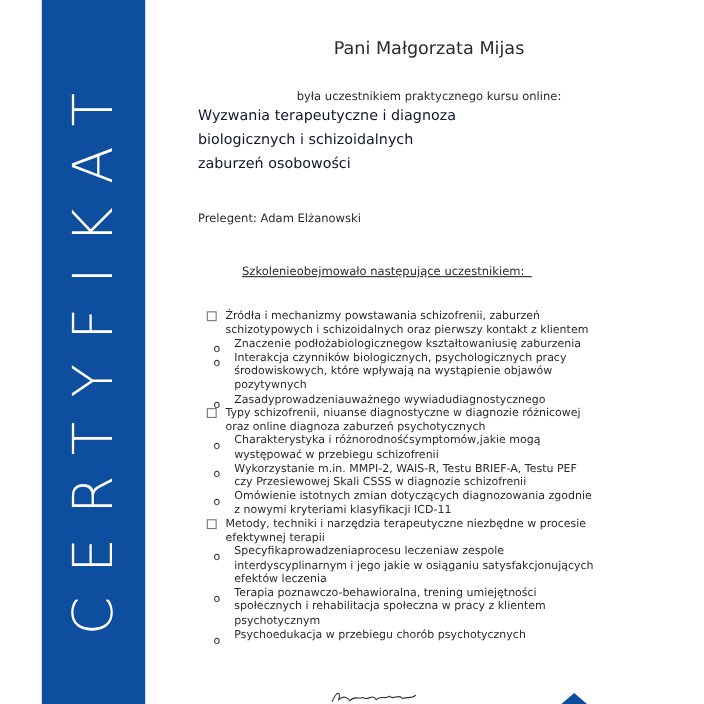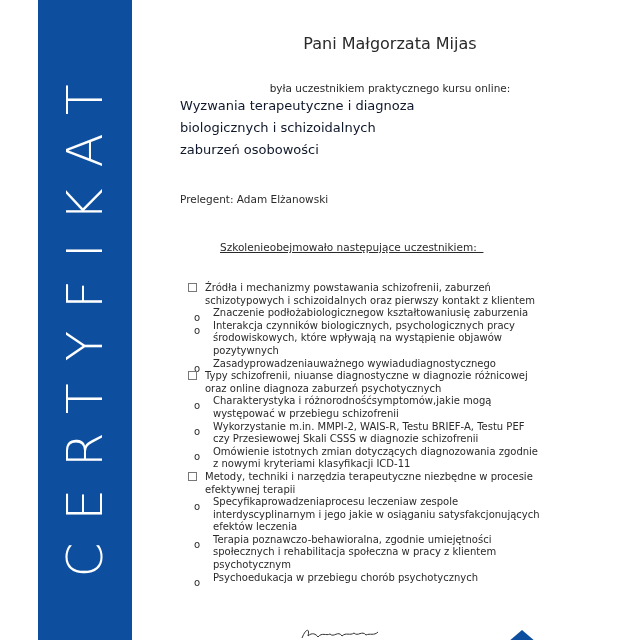--- a/index.html
+++ b/index.html
@@ -46,21 +46,21 @@
     <div class="item l1"><span class="mark"></span><span>Źródła i mechanizmy powstawania schizofrenii, zaburzeń schizotypowych i schizoidalnych oraz pierwszy kontakt z klientem</span></div>
     <div class="item l2"><span class="mark">o</span><span>Znaczenie podłożabiologicznegow kształtowaniusię zaburzenia</span></div>
     <div class="item l2"><span class="mark">o</span><span>Interakcja czynników biologicznych, psychologicznych pracy środowiskowych, które wpływają na wystąpienie objawów pozytywnych</span></div>
     <div class="item l2"><span class="mark">o</span><span>Zasadyprowadzeniauważnego wywiadudiagnostycznego</span></div>
     <div class="item l1"><span class="mark"></span><span>Typy schizofrenii, niuanse diagnostyczne w diagnozie różnicowej oraz online diagnoza zaburzeń psychotycznych</span></div>
     <div class="item l2"><span class="mark">o</span><span>Charakterystyka i różnorodnośćsymptomów,jakie mogą występować w przebiegu schizofrenii</span></div>
     <div class="item l2"><span class="mark">o</span><span>Wykorzystanie m.in. MMPI-2, WAIS-R, Testu BRIEF-A, Testu PEF czy Przesiewowej Skali CSSS w diagnozie schizofrenii</span></div>
     <div class="item l2"><span class="mark">o</span><span>Omówienie istotnych zmian dotyczących diagnozowania zgodnie z nowymi kryteriami klasyfikacji ICD-11</span></div>
     <div class="item l1"><span class="mark"></span><span>Metody, techniki i narzędzia terapeutyczne niezbędne w procesie efektywnej terapii</span></div>
     <div class="item l2"><span class="mark">o</span><span>Specyfikaprowadzeniaprocesu leczeniaw zespole interdyscyplinarnym i jego jakie w osiąganiu satysfakcjonujących efektów leczenia</span></div>
-    <div class="item l2"><span class="mark">o</span><span>Terapia poznawczo-behawioralna, zgodnie umiejętności społecznych i rehabilitacja społeczna w pracy z klientem psychotycznym</span></div>
+    <div class="item l2"><span class="mark">o</span><span>Terapia poznawczo-behawioralna, trening umiejętności społecznych i rehabilitacja społeczna w pracy z klientem psychotycznym</span></div>
     <div class="item l2"><span class="mark">o</span><span>Psychoedukacja w przebiegu chorób psychotycznych</span></div>
   </div>
 </div>
 
 <svg class="signature" viewBox="0 0 90 16">
   <path d="M4 14 C8 4, 12 4, 10 12 C14 8, 18 10, 20 13 C24 8, 28 12, 32 10 C36 14, 40 6, 44 12 C48 8, 52 12, 56 9 C60 13, 64 6, 68 11 C72 9, 76 12, 80 8" fill="none" stroke="#333" stroke-width="1"></path>
 </svg>
 <div class="triangle"></div>
 
 </body></html>

